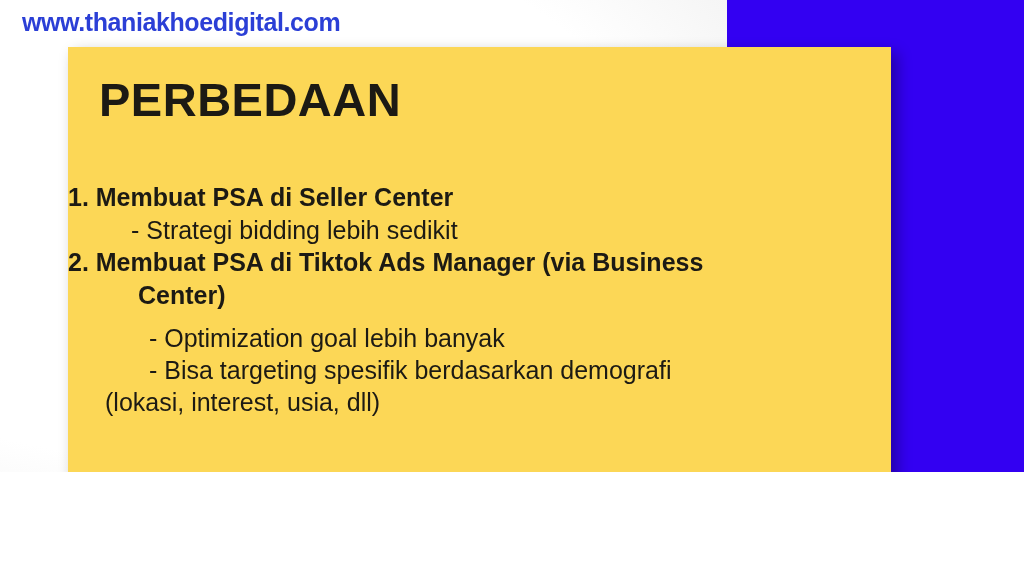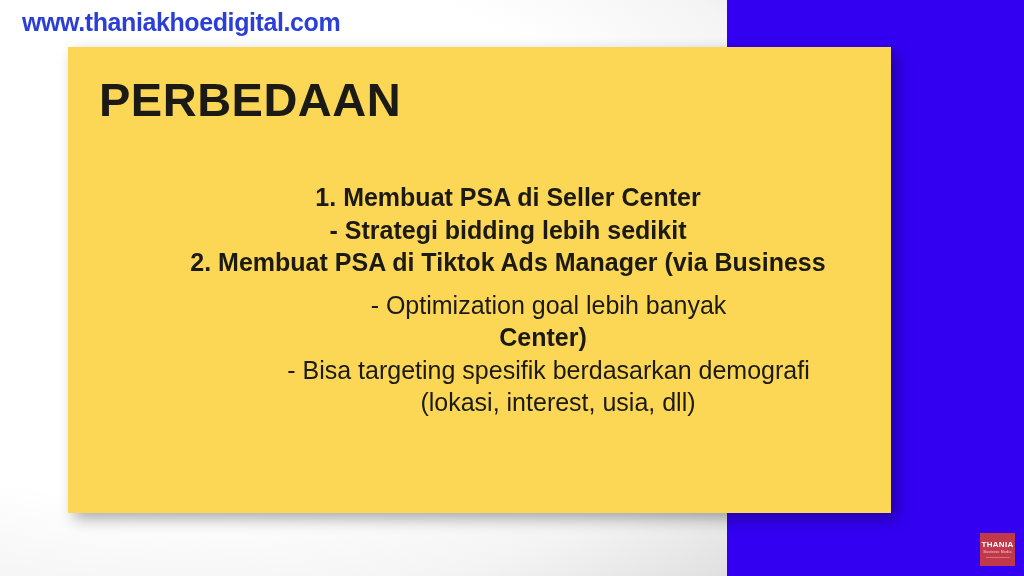--- a/index.html
+++ b/index.html
@@ -10,25 +10,24 @@
     width: 1024px;
     height: 576px;
     overflow: hidden;
     font-family: "Liberation Sans", sans-serif;
     background: #ffffff;
   }
 
   .slide {
     position: relative;
     width: 1024px;
-    height: 576px;
+    height: 472px;
     overflow: hidden;
     background:
       radial-gradient(ellipse 900px 520px at 18% 40%, #ffffff 0%, #ffffff 52%, #f4f4f4 72%, #e2e2e2 88%, #d2d2d2 100%);
-    text-align: center;
   }
 
   
   .blue-panel {
     position: absolute;
     left: 727px;
     top: 0;
     width: 297px;
     height: 576px;
     background: #3300f2;
@@ -93,40 +92,41 @@
     font-size: 25px;
     margin-bottom: 8px;
   }
   .heading-cont {
     font-weight: bold;
     font-size: 25px;
     padding-left: 70px;
     margin-bottom: 8px;
   }
   .bullet-line {
-    font-weight: bold;
-    font-size: 25px;
+    font-weight: normal;
+    font-size: 25px;
+    padding-left: 63px;
     margin-bottom: 7px;
   }
   .bullet-cont {
     font-weight: normal;
     font-size: 25px;
     padding-left: 79px;
     margin-bottom: 7px;
   }
   .bullet-line-b {
     font-weight: normal;
     font-size: 25px;
     padding-left: 81px;
     margin-bottom: 7px;
   }
   .bullet-cont-b {
     font-weight: normal;
     font-size: 25px;
-    padding-left: 100px;
+    padding-left: 37px;
     margin-bottom: 7px;
   }
   .gap-before {
   }
   .gap-small {
     margin-top: 18px;
   }
 
   
   .logo-badge {
@@ -182,23 +182,23 @@
   <div class="body-text">
 
     <div class="line heading-line">1. Membuat PSA di Seller Center</div>
 
     <div class="line bullet-line">- Strategi bidding lebih sedikit</div>
 
 
 
     <div class="line heading-line gap-before">2. Membuat PSA di Tiktok Ads Manager (via Business</div>
 
+    <div class="line heading-cont">Center)</div>
+
     <div class="line bullet-line-b gap-small">- Optimization goal lebih banyak</div>
-
-    <div class="line heading-cont">Center)</div>
 
     <div class="line bullet-line-b">- Bisa targeting spesifik berdasarkan demografi</div>
 
     <div class="line bullet-cont-b">(lokasi, interest, usia, dll)</div>
 
   </div>
 
   <div class="logo-badge">
     <div class="logo-main">THANIA</div>
     <div class="logo-sub">Business Media</div>

